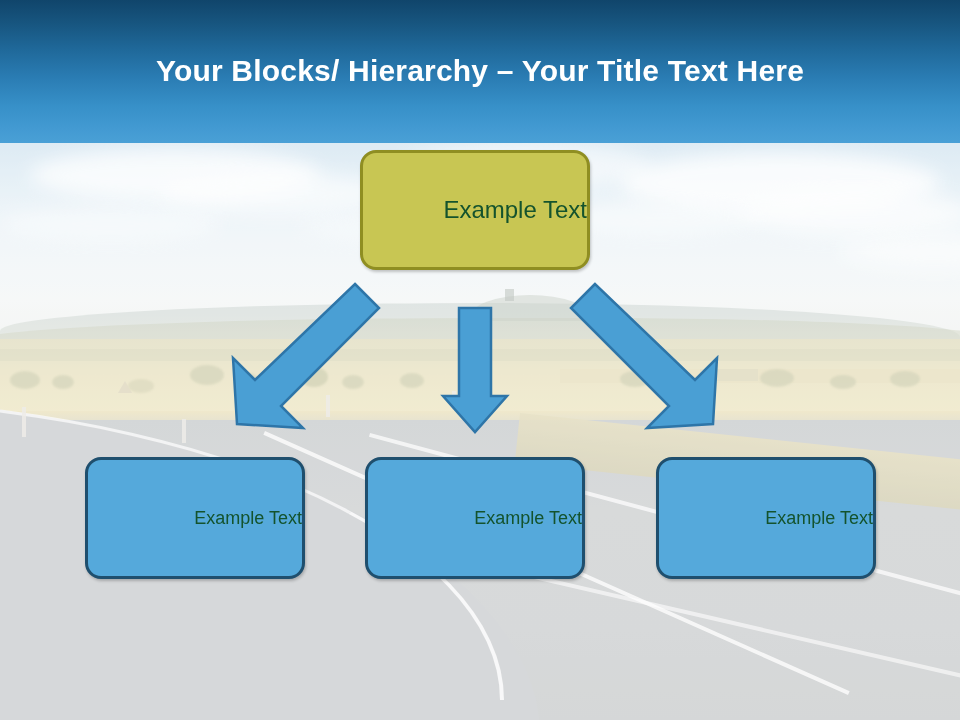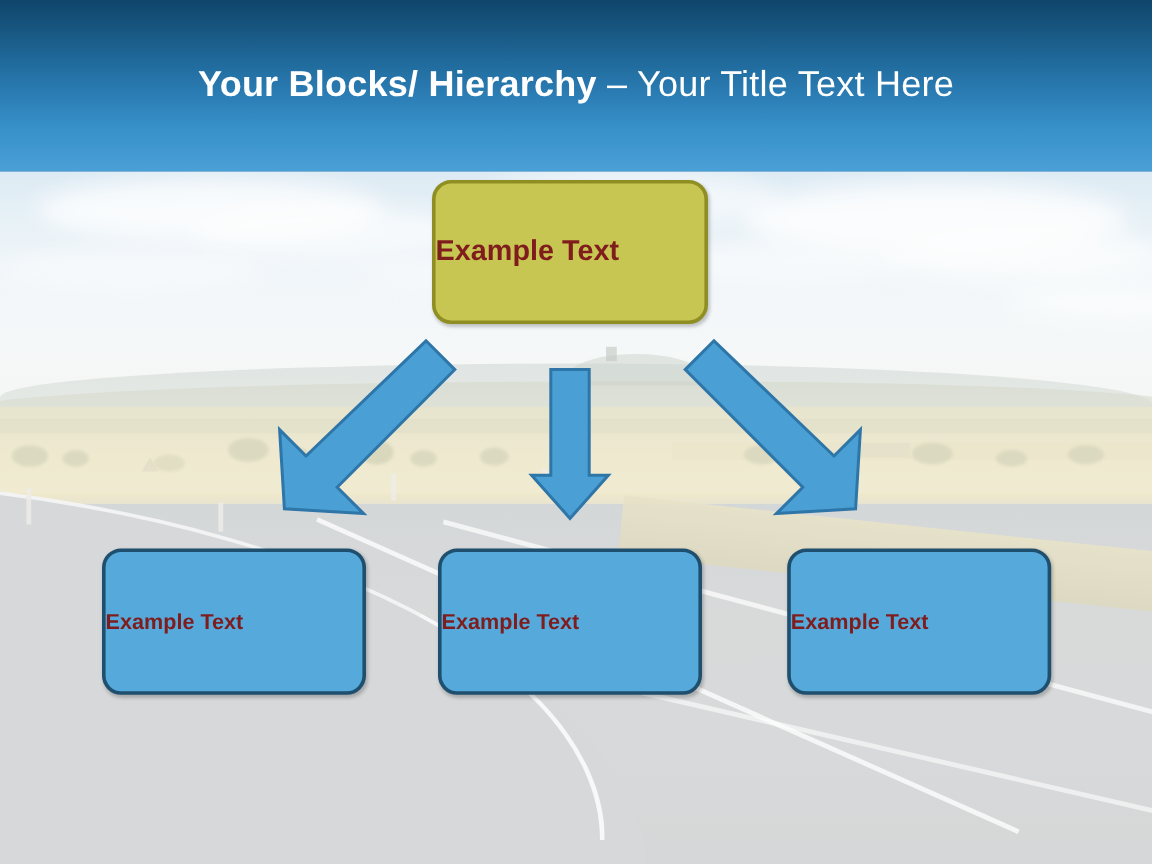--- a/index.html
+++ b/index.html
@@ -254,33 +254,32 @@
     left: 0;
     top: 54px;
     width: 960px;
     text-align: center;
     color: #ffffff;
     font-size: 30px;
     letter-spacing: .2px;
     white-space: nowrap;
   }
   .title-strong { font-weight: bold; }
-  .title-light  { font-weight: normal; }
+  .title-light  { font-weight: bold; }
 
   
   .node {
     position: absolute;
     box-sizing: border-box;
     display: flex;
     align-items: center;
-    justify-content: flex-start;
-    color: #7f1d1d;
+    justify-content: flex-end;
+    color: #14532d;
     text-align: center;
     box-shadow: 1px 2px 3px rgba(0,0,0,.22);
-    font-weight: bold;
   }
   .node-top {
     left: 360px; top: 150px;
     width: 230px; height: 120px;
     background: #c8c653;
     border: 3px solid #8f8e22;
     border-radius: 16px;
     font-size: 24px;
   }
   .node-child {

